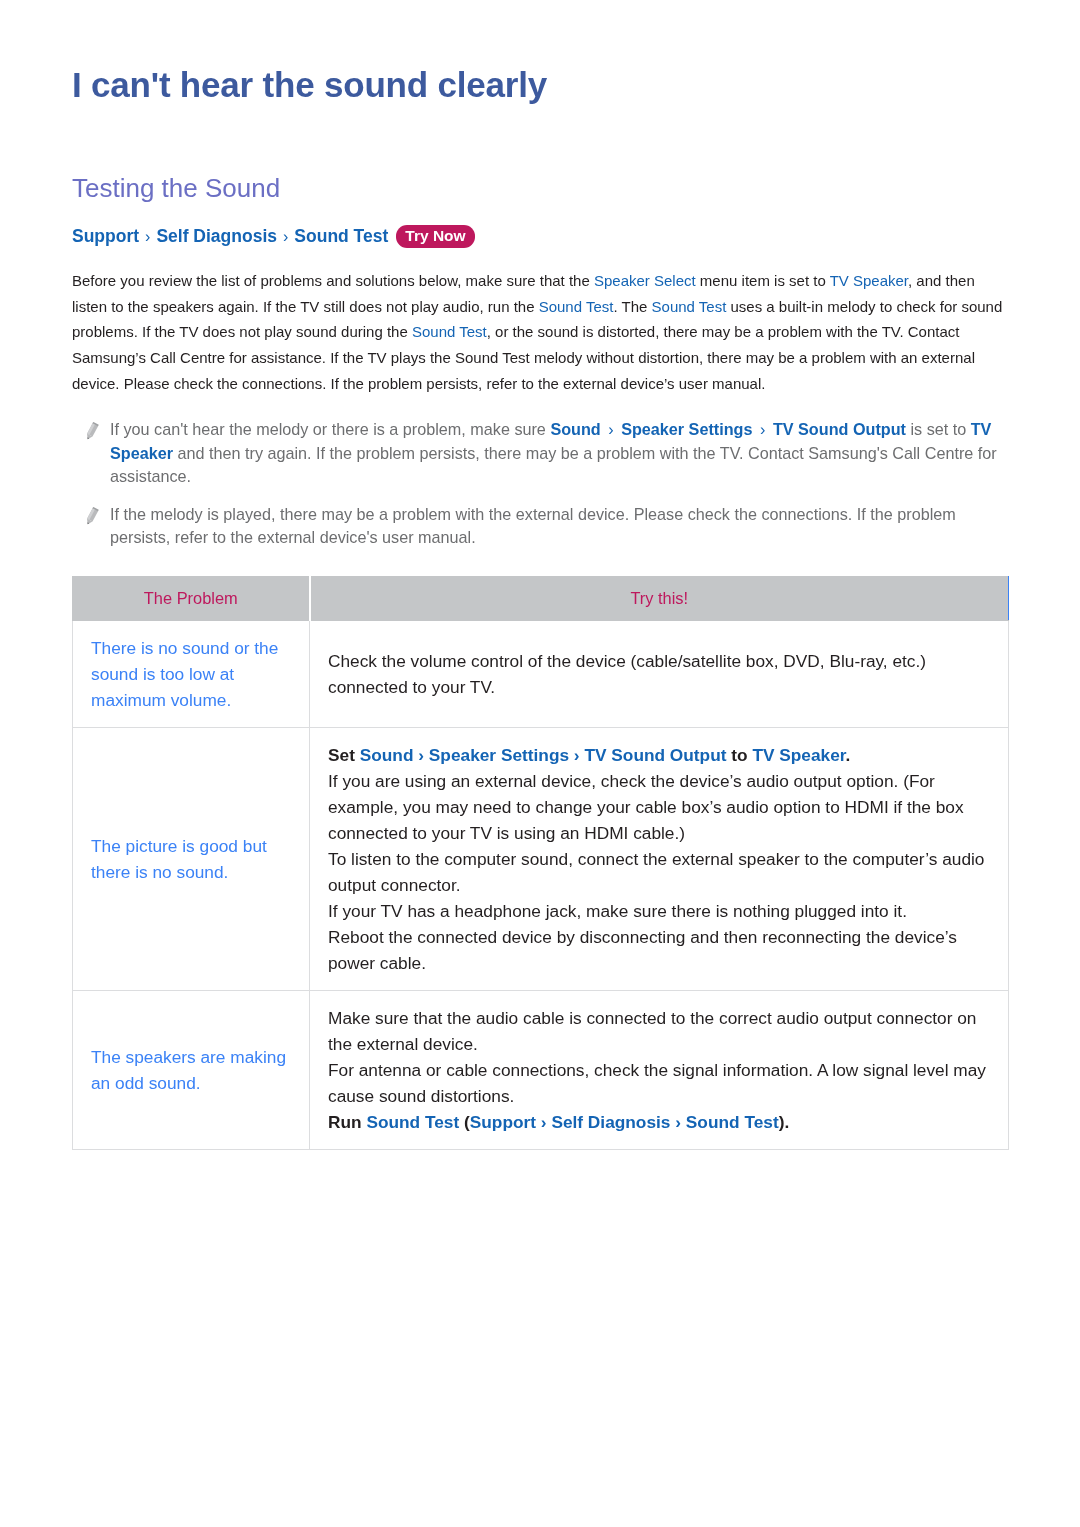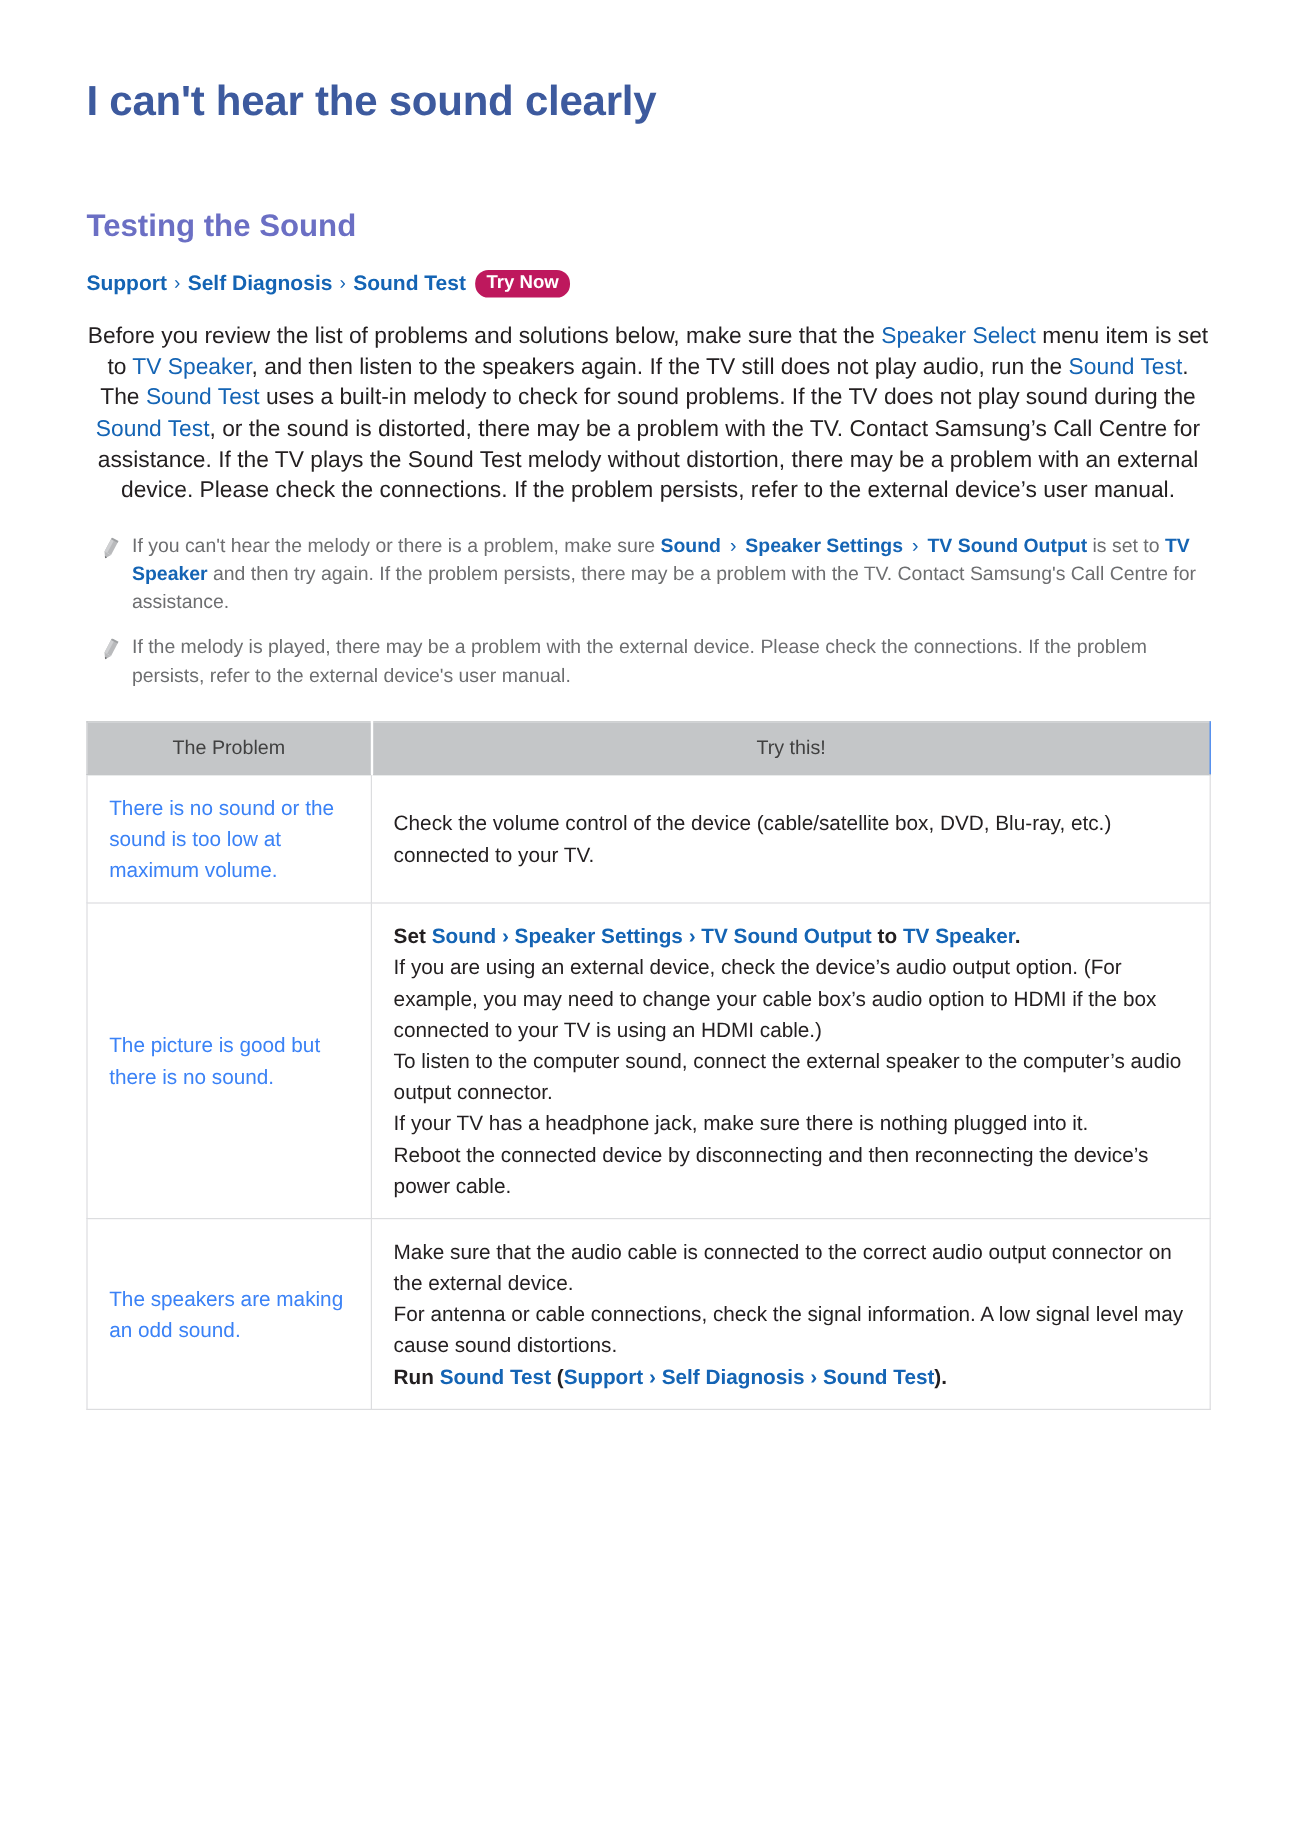--- a/index.html
+++ b/index.html
@@ -26,21 +26,21 @@
     font-size: 35px;
     font-weight: bold;
     color: #3d5a9e;
     letter-spacing: -0.2px;
     margin: 0;
     padding-top: 64px;
     line-height: 1.18;
   }
   .section-title {
     font-size: 26px;
-    font-weight: bold;
+    font-weight: normal;
     color: #6b6fc4;
     margin: 0;
     padding-top: 68px;
     line-height: 1.2;
   }
 
   
   .breadcrumb {
     margin-top: 21px;
     font-size: 17.5px;
@@ -67,24 +67,24 @@
     border-radius: 11px;
     padding: 2px 9px 3px 9px;
     margin-left: 8px;
     line-height: 1.15;
     white-space: nowrap;
   }
 
   
   .body-text {
     margin-top: 20px;
-    font-size: 19px;
+    font-size: 15px;
     line-height: 25.6px;
     color: #231f20;
-    text-align: center;
+    text-align: left;
     max-width: 936px;
   }
   .lk {
     color: #1464b4;
   }
 
   
   .notes {
     margin-top: 22px;
   }
@@ -125,21 +125,21 @@
     table-layout: fixed;
   }
   .tbl th, .tbl td {
     border: 1px solid #dcdddf;
     vertical-align: middle;
   }
   .tbl thead th {
     background: #c4c6c8;
     border: 1px solid #c4c6c8;
     border-right: 2px solid #ffffff;
-    color: #404040;
+    color: #be185d;
     font-size: 16.4px;
     font-weight: normal;
     text-align: center;
     padding: 12px 6px;
   }
   .tbl thead th:last-child {
     border-right: 1px solid #3b82f6;
   }
   .col-problem { width: 237px; }
   .col-try { width: 699px; }

